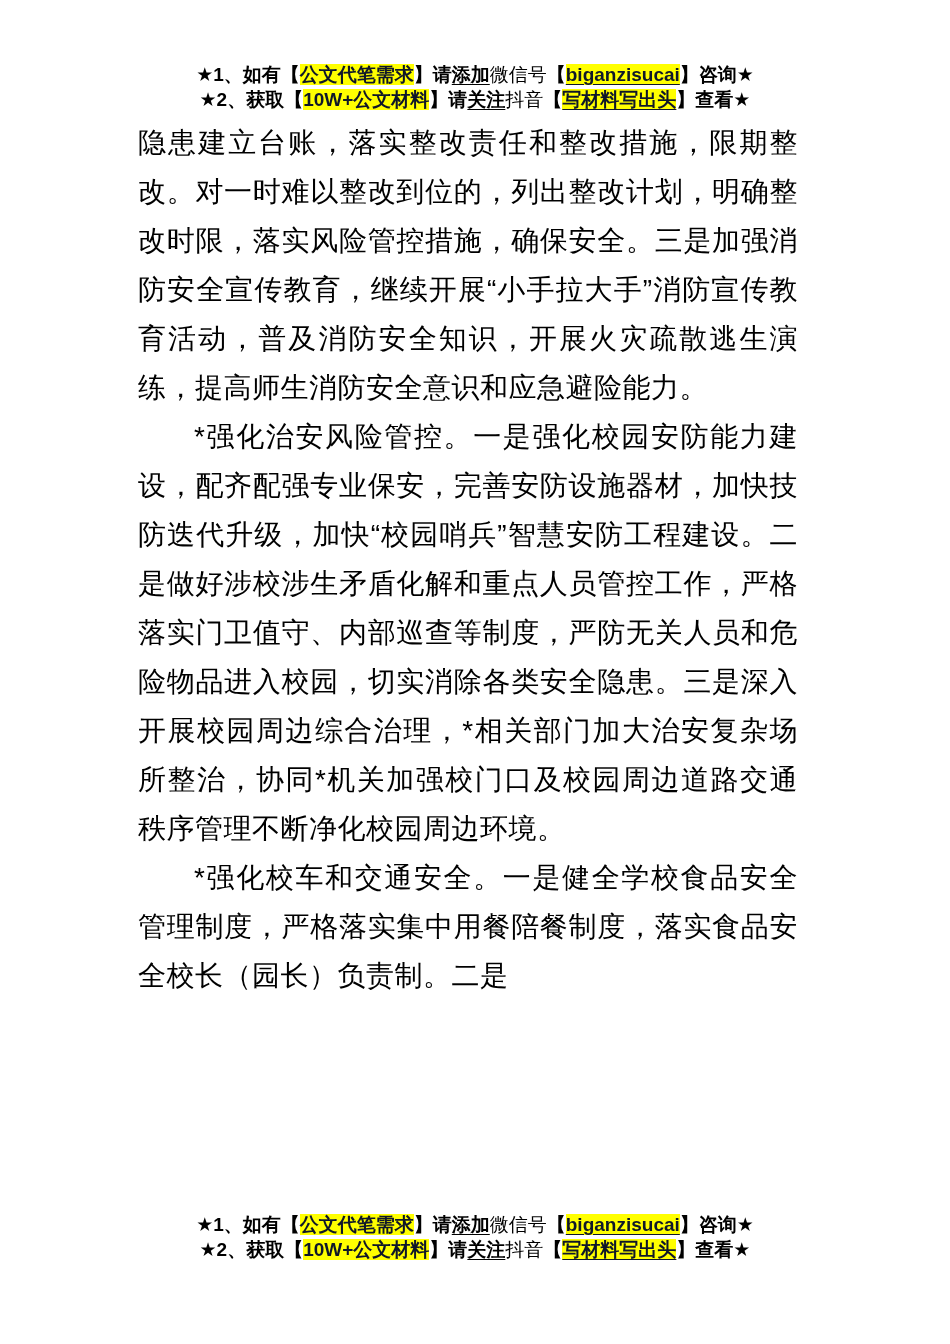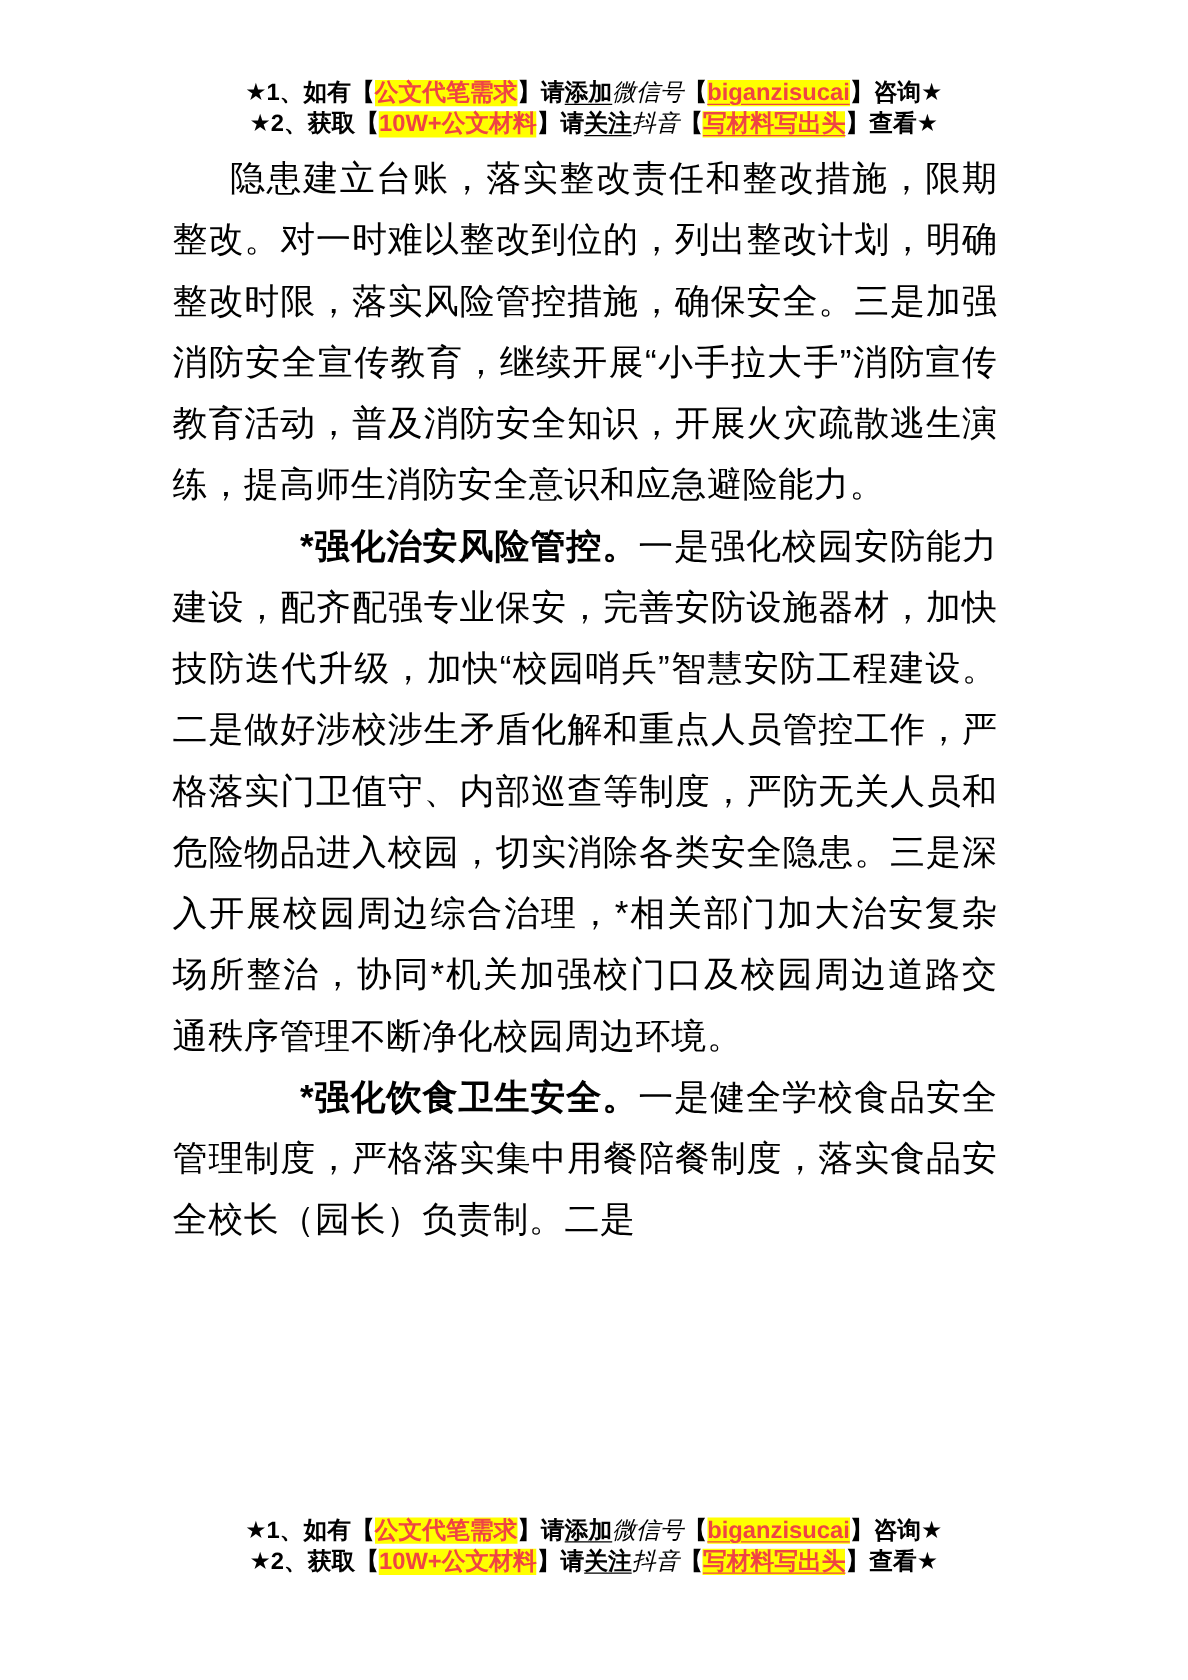--- a/index.html
+++ b/index.html
@@ -24,55 +24,55 @@
     font-weight: 700;
     white-space: nowrap;
   }
   .ad-header { padding-top: 62px; }
   .ad-footer {
     position: absolute;
     top: 1212px;
     left: 0;
     width: 100%;
   }
-  .s-reg { font-weight: 400; font-style: italic; }
-  .s-hl  { color: #ef4444; background: #ffff00; }
+  .s-reg { font-weight: 400; }
+  .s-hl  { color: #0f172a; background: #ffff00; }
   .s-u   { text-decoration: underline; text-underline-offset: 3px; }
   
   .bodytext {
     width: 660px;
     margin: 6px 0 0 138px;
     font-size: 28px;
     line-height: 49px;
     text-align: justify;
     text-justify: inter-ideograph;
     letter-spacing: 0.5px;
   }
   .bodytext p { margin: 0; padding: 0; }
   .bodytext p.indent { text-indent: 2em; }
-  .bodytext b { font-weight: 700; margin-left: 46px; }
+  .bodytext b { font-weight: 400; }
 </style>
 </head>
 <body>
 
 <div class="page">
 
   <div class="ad ad-header">
     <div>
       <span>★1、如有【</span><span class="s-hl">公文代笔需求</span><span>】请</span><span class="s-u">添加</span><span class="s-reg">微信号</span><span>【</span><span class="s-hl s-u">biganzisucai</span><span>】咨询★</span>
     </div>
     <div>
       <span>★2、获取【</span><span class="s-hl">10W+公文材料</span><span>】请</span><span class="s-u">关注</span><span class="s-reg">抖音</span><span>【</span><span class="s-hl s-u">写材料写出头</span><span>】查看★</span>
     </div>
   </div>
 
   <div class="bodytext">
     <p><b></b><span>隐患建立台账，落实整改责任和整改措施，限期整改。对一时难以整改到位的，列出整改计划，明确整改时限，落实风险管控措施，确保安全。三是加强消防安全宣传教育，继续开展“小手拉大手”消防宣传教育活动，普及消防安全知识，开展火灾疏散逃生演练，提高师生消防安全意识和应急避险能力。</span></p>
     <p class="indent"><b>*强化治安风险管控。</b><span>一是强化校园安防能力建设，配齐配强专业保安，完善安防设施器材，加快技防迭代升级，加快“校园哨兵”智慧安防工程建设。二是做好涉校涉生矛盾化解和重点人员管控工作，严格落实门卫值守、内部巡查等制度，严防无关人员和危险物品进入校园，切实消除各类安全隐患。三是深入开展校园周边综合治理，*相关部门加大治安复杂场所整治，协同*机关加强校门口及校园周边道路交通秩序管理不断净化校园周边环境。</span></p>
-    <p class="indent"><b>*强化饮食卫生安全。</b><span>一是健全学校食品安全管理制度，严格落实集中用餐陪餐制度，落实食品安全校长（园长）负责制。二是</span></p>
+    <p class="indent"><b>*强化校车和交通安全。</b><span>一是健全学校食品安全管理制度，严格落实集中用餐陪餐制度，落实食品安全校长（园长）负责制。二是</span></p>
   </div>
 
   <div class="ad ad-footer">
     <div>
       <span>★1、如有【</span><span class="s-hl">公文代笔需求</span><span>】请</span><span class="s-u">添加</span><span class="s-reg">微信号</span><span>【</span><span class="s-hl s-u">biganzisucai</span><span>】咨询★</span>
     </div>
     <div>
       <span>★2、获取【</span><span class="s-hl">10W+公文材料</span><span>】请</span><span class="s-u">关注</span><span class="s-reg">抖音</span><span>【</span><span class="s-hl s-u">写材料写出头</span><span>】查看★</span>
     </div>
   </div>

